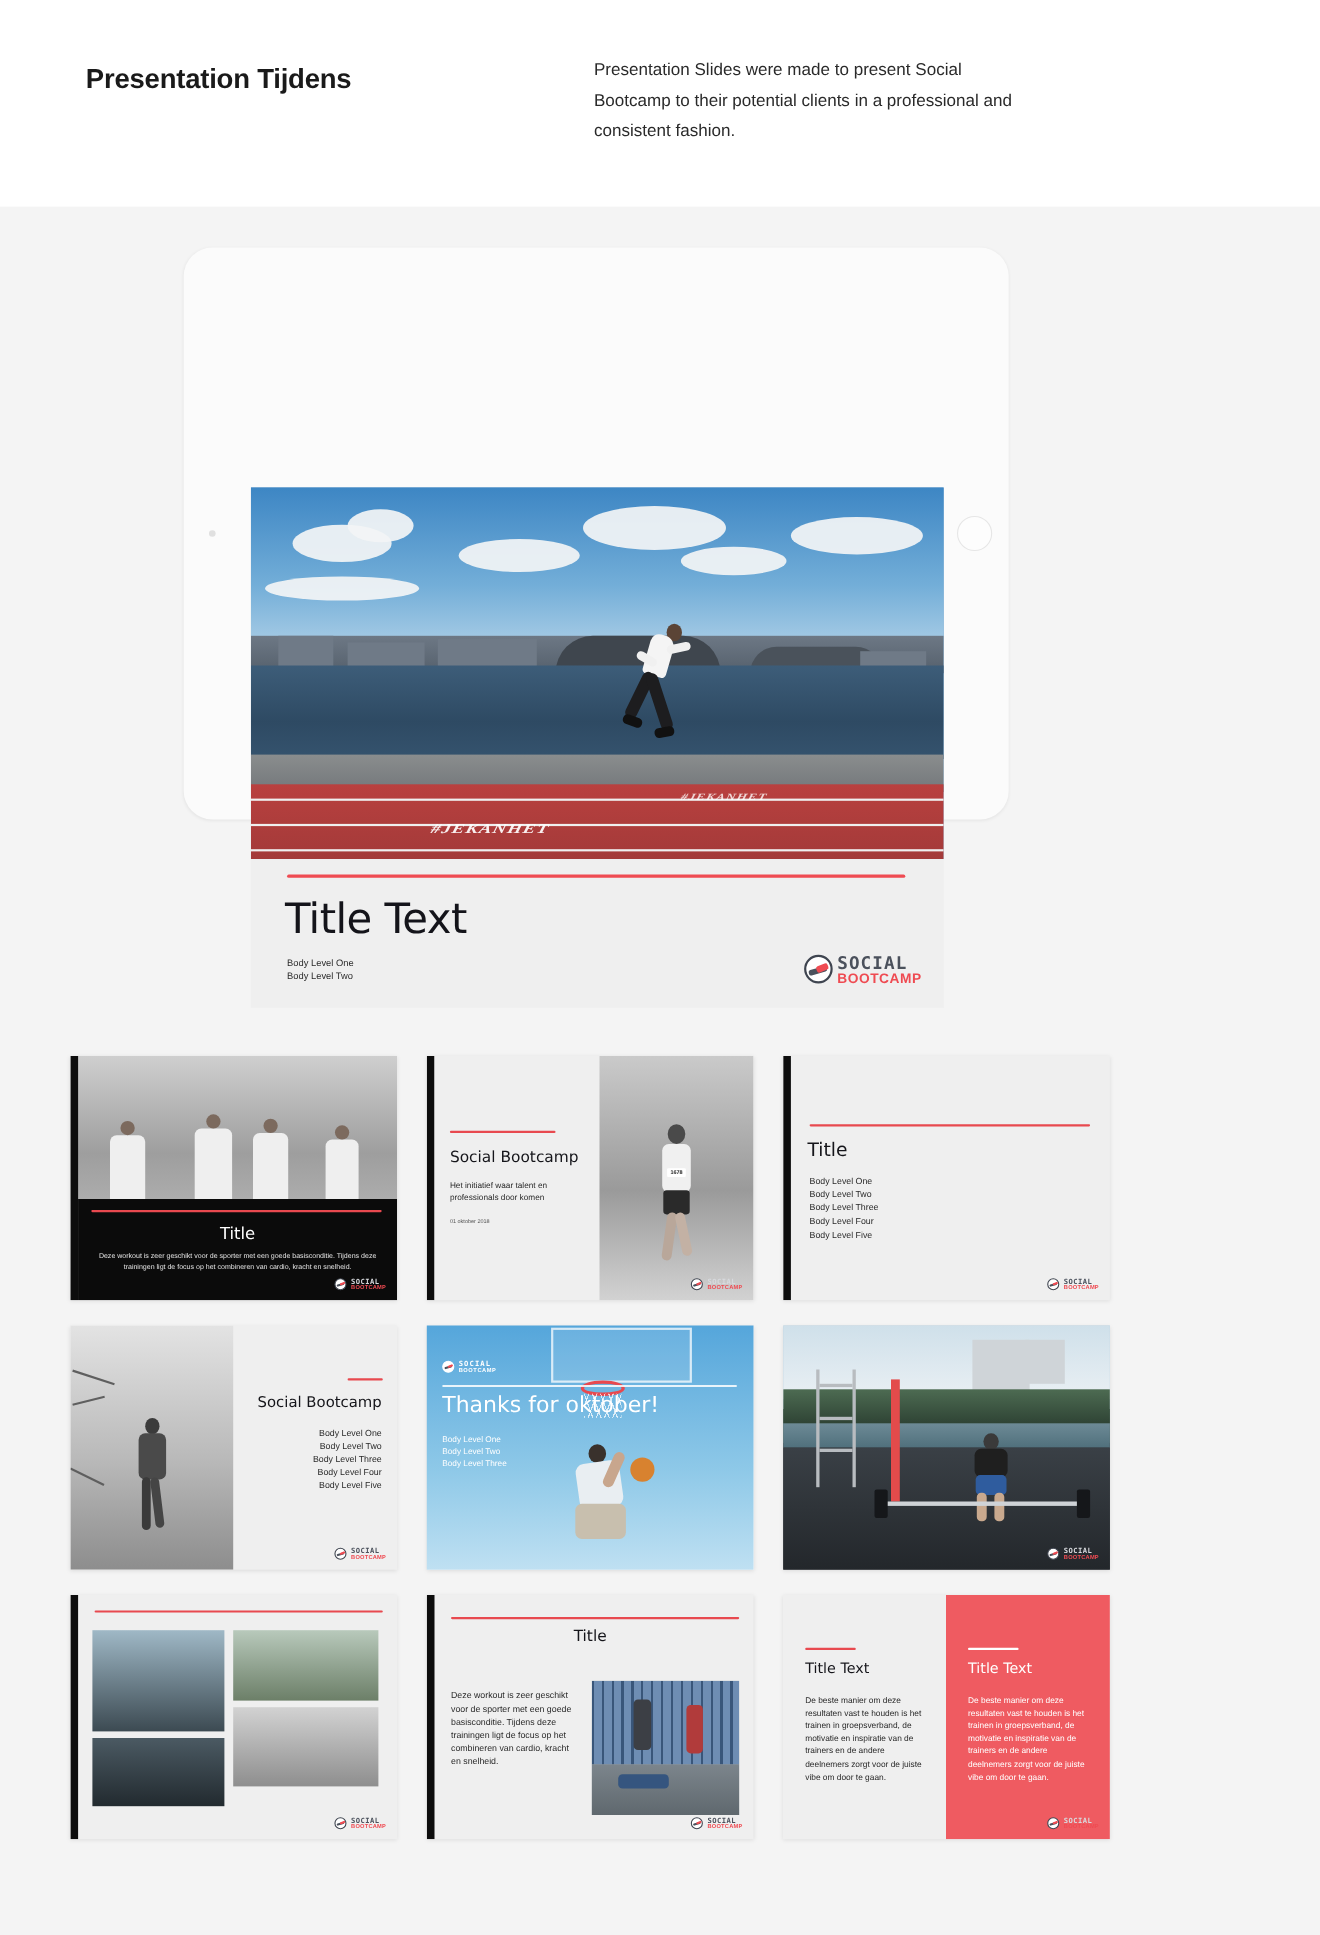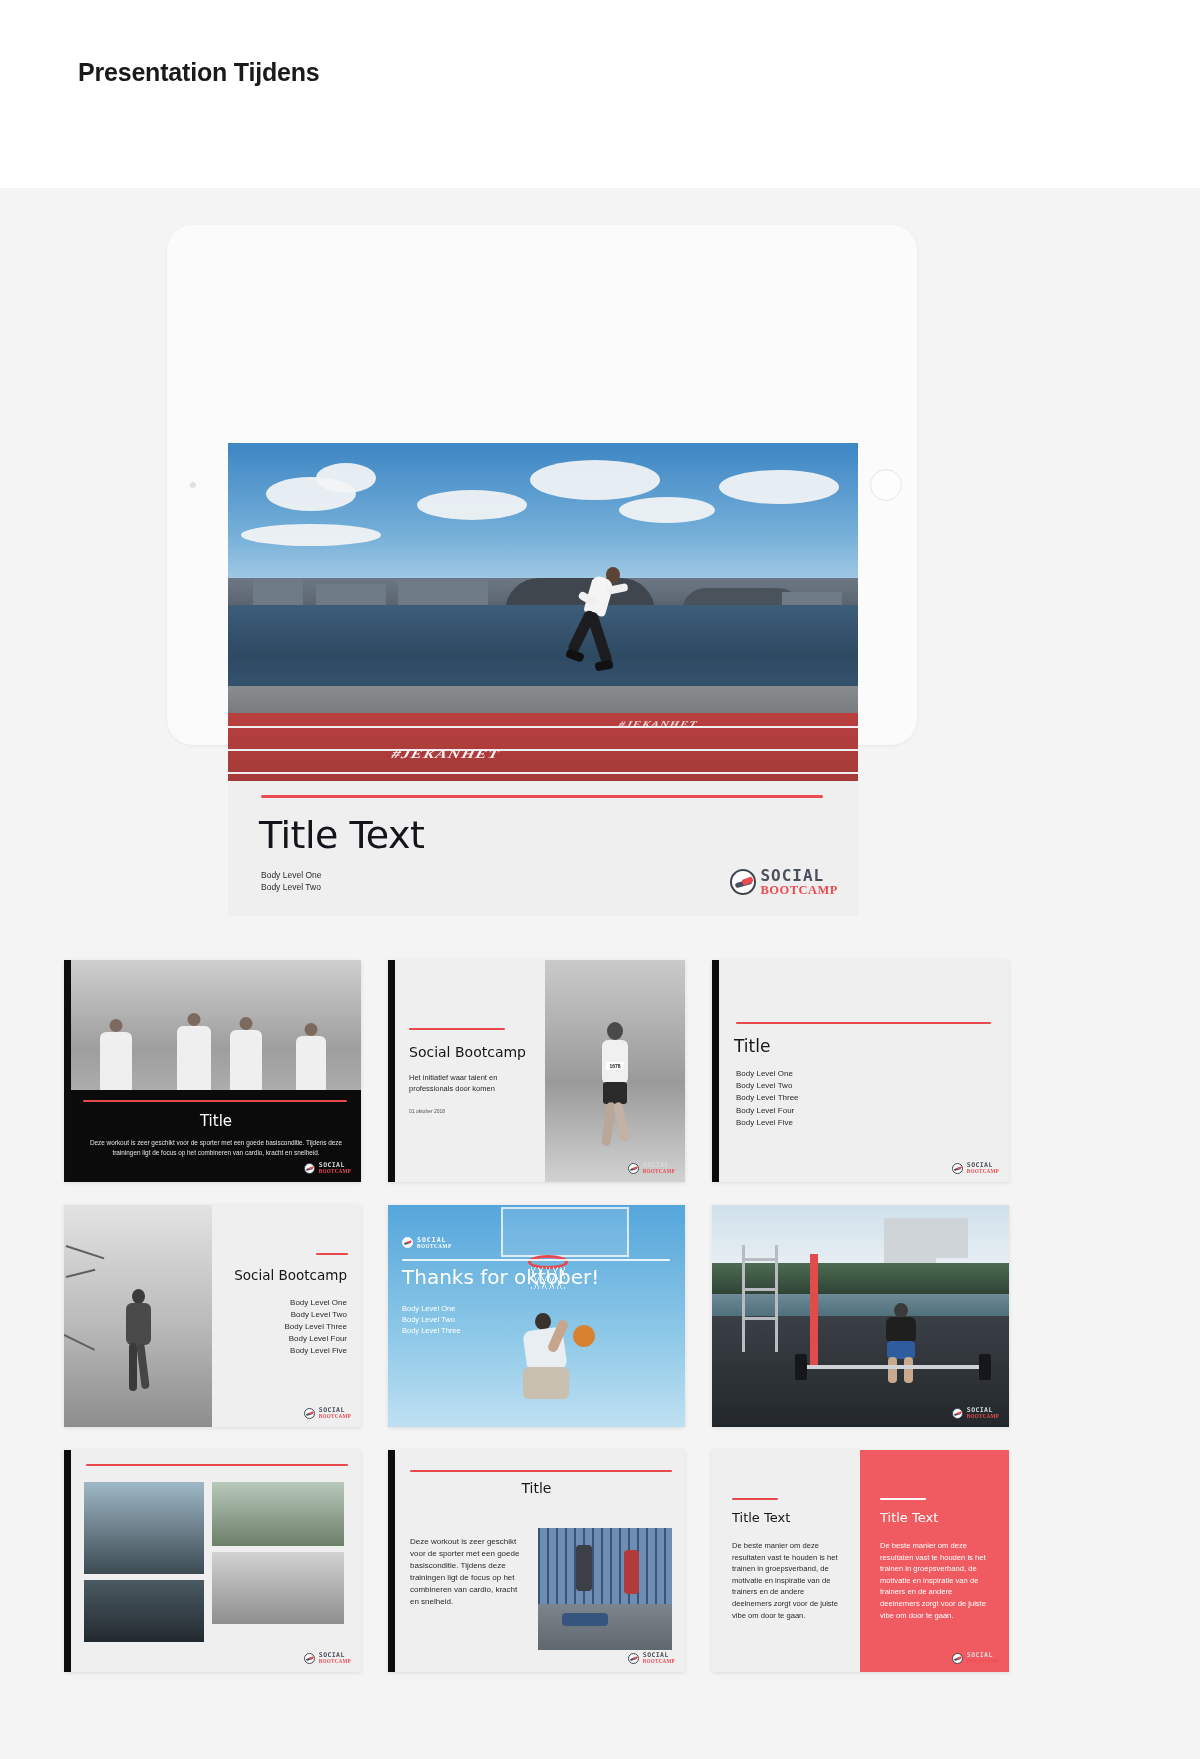--- a/index.html
+++ b/index.html
@@ -172,21 +172,21 @@
     position: absolute; left: 31px; top: 32px;
     font-family: "DejaVu Sans", sans-serif;
     font-size: 38px; color: #14141a; letter-spacing: -0.5px;
   }
   .slide-bullets {
     position: absolute; left: 33px; top: 88px;
     font-size: 8.5px; line-height: 12px; color: #2b2b2b;
   }
 
   
-  .logo { display: flex; align-items: center; gap: 4px; }
+  .logo { display: flex; align-items: flex-start; gap: 4px; }
   .logo-mark {
     border-radius: 50%;
     background: #fff;
     border: 2px solid #3f4550;
     position: relative; overflow: hidden; flex: none;
   }
   .logo-mark::before {
     content: ""; position: absolute;
     left: 11%; top: 46%;
     width: 78%; height: 22%;
@@ -201,21 +201,21 @@
     background: #ef4b52;
     transform: rotate(-22deg);
     border-radius: 2px;
   }
   .logo-words { line-height: 1; }
   .logo-top {
     font-family: "DejaVu Sans Mono", monospace;
     font-weight: bold; color: #4b515c; letter-spacing: 1px;
   }
   .logo-bottom {
-    font-family: Liberation Serif, serif;
+    font-family: Liberation Sans, sans-serif;
     font-weight: bold; color: #ef4b52; letter-spacing: .5px;
   }
   .logo-main { position: absolute; right: 20px; bottom: 20px; }
   .logo-main .logo-mark { width: 26px; height: 26px; }
   .logo-main .logo-top { font-size: 16px; }
   .logo-main .logo-bottom { font-size: 12.5px; }
 
   .logo-thumb { position: absolute; right: 10px; bottom: 8px; }
   .logo-thumb .logo-mark { width: 11px; height: 11px; border-width: 1px; }
   .logo-thumb .logo-top { font-size: 6.5px; letter-spacing: .4px; }
@@ -416,20 +416,21 @@
   .t9-title-l { position: absolute; left: 20px; top: 60px; font-size: 13px; }
   .t9-title-r { position: absolute; left: 168px; top: 60px; font-size: 13px; color: #fff; font-family: "DejaVu Sans", sans-serif; }
   .t9-body-l { position: absolute; left: 20px; top: 90px; width: 112px; font-size: 7.6px; line-height: 11.6px; }
   .t9-body-r { position: absolute; left: 168px; top: 90px; width: 112px; font-size: 7.6px; line-height: 11.6px; color: #fff; }
 </style>
 </head>
 <body>
 
 <div class="header">
   <div class="header-title">Presentation Tijdens</div>
+  <div class="header-desc">Presentation Slides were made to present Social Bootcamp to their potential clients in a professional and consistent fashion.</div>
 </div>
 
 <div class="stage">
 
   <div class="tablet">
     <div class="tablet-cam"></div>
     <div class="tablet-home"></div>
 
     <div class="tablet-screen">
 

